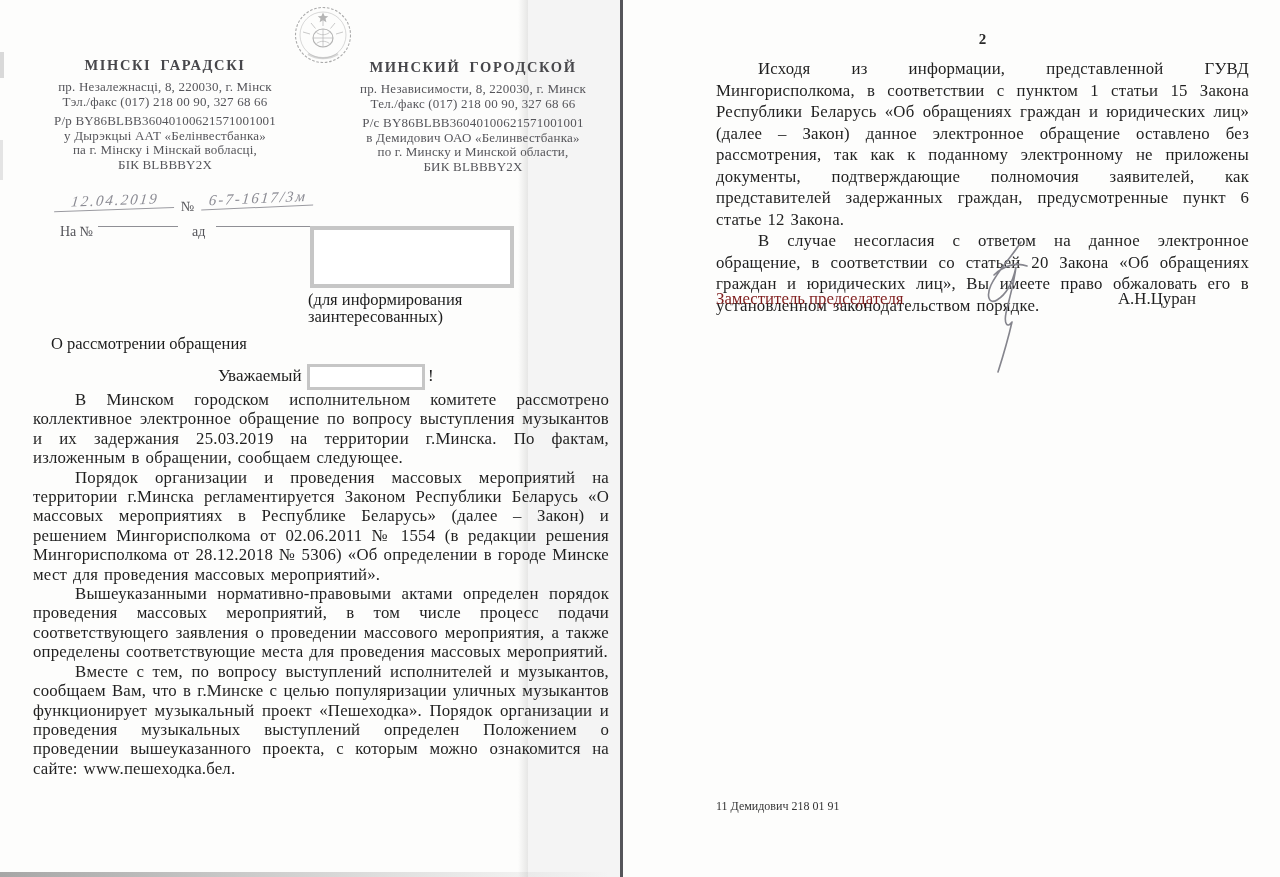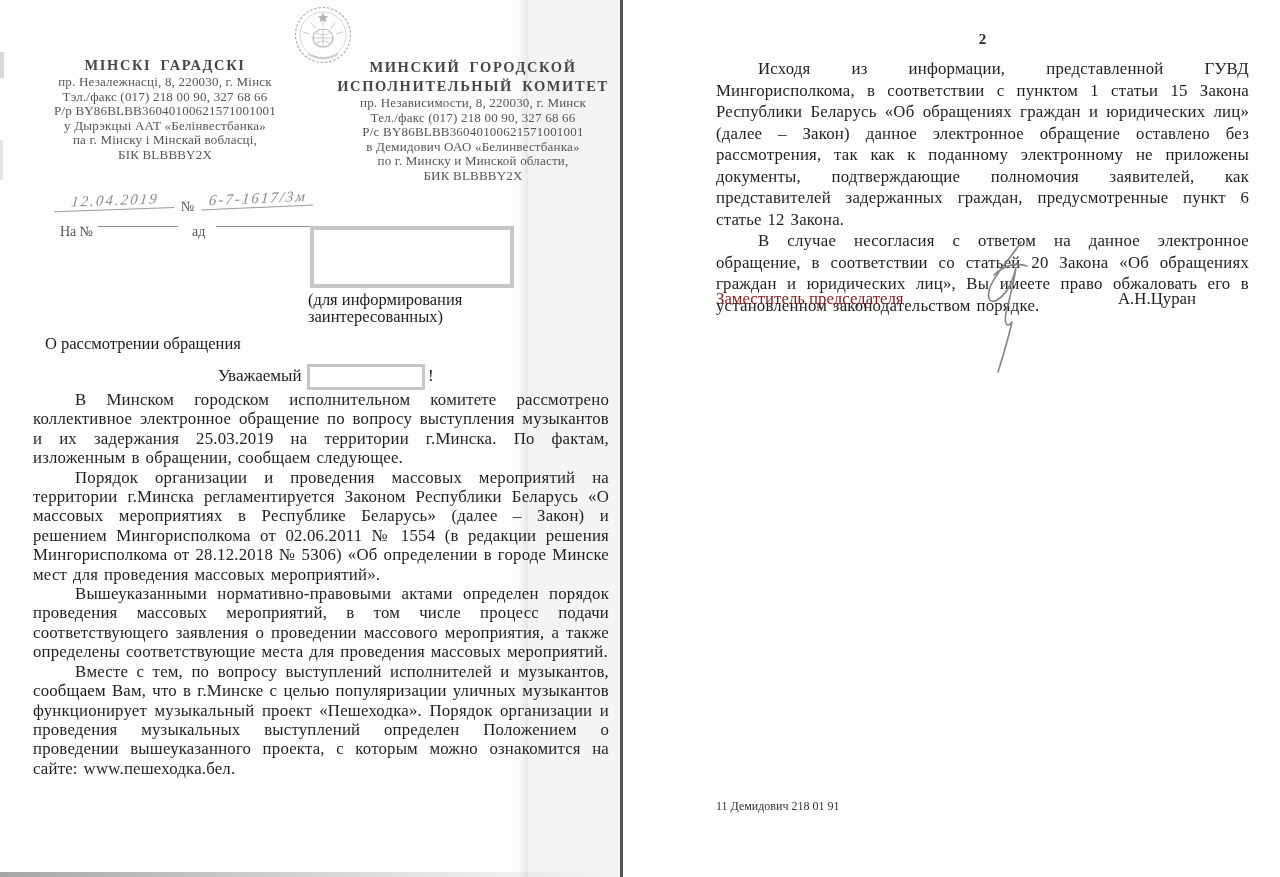--- a/index.html
+++ b/index.html
@@ -37,21 +37,21 @@
   
   .emblem { position: absolute; left: 293px; top: 5px; }
   .lh-block { position: absolute; text-align: center; color: #4e4e52; }
   .lh-left  { left: 26px;  top: 56px; width: 278px; }
   .lh-right { left: 332px; top: 58px; width: 282px; }
   .lh-org {
     font-weight: bold; font-size: 14.5px; line-height: 19px;
     letter-spacing: 1.6px; color: #47474b; word-spacing: 4px;
   }
   .lh-detail { font-size: 13px; line-height: 14.5px; color: #55555a; letter-spacing: 0.2px; }
-  .lh-gap { }
+  .lh-gap { margin-top: 5px; }
 
   
   .hw {
     position: absolute; color: #8b8b93;
     font-style: italic; font-size: 15px; letter-spacing: 2px;
     border-bottom: 1.5px solid #9a9aa0;
     text-align: center; white-space: nowrap;
   }
   .hw-date { left: 55px; top: 192px; width: 120px; transform: rotate(-2deg) skewX(-8deg); }
   .hw-num  { left: 202px; top: 190px; width: 112px; transform: rotate(-2.5deg) skewX(-8deg); }
@@ -72,21 +72,21 @@
     position: absolute; background: #ffffff;
     border: 4px solid #c6c6c6;
   }
   .redact-addr { left: 310px; top: 226px; width: 196px; height: 54px; }
   .redact-name { left: 307px; top: 364px; width: 112px; height: 20px; border-width: 3.5px; }
 
   .note-line { position: absolute; left: 308px; font-size: 16.5px; color: #1d1d1d; }
   .note-l1 { top: 290px; }
   .note-l2 { top: 307px; }
 
-  .subject { position: absolute; left: 45px; top: 334px; font-size: 16.5px; color: #1d1d1d; }
+  .subject { position: absolute; left: 51px; top: 334px; font-size: 16.5px; color: #1d1d1d; }
 
   .salut-word  { position: absolute; left: 218px; top: 366px; font-size: 17px; color: #1d1d1d; }
   .salut-punct { position: absolute; left: 428px; top: 366px; font-size: 17px; color: #1d1d1d; }
 
   
   .bodytext { position: absolute; color: #1f1f1f; text-align: justify; }
   .bodytext p {
     margin: 0; text-indent: 42px;
     letter-spacing: 0.2px; word-spacing: 1.5px;
   }
@@ -133,21 +133,20 @@
       <div class="lh-detail lh-gap">пр. Незалежнасці, 8, 220030, г. Мінск</div>
       <div class="lh-detail">Тэл./факс (017) 218 00 90, 327 68 66</div>
       <div class="lh-detail lh-gap">Р/р BY86BLBB36040100621571001001</div>
       <div class="lh-detail">у Дырэкцыі ААТ «Белінвестбанка»</div>
       <div class="lh-detail">па г. Мінску і Мінскай вобласці,</div>
       <div class="lh-detail">БІК BLBBBY2X</div>
     </div>
 
     <div class="lh-block lh-right">
       <div class="lh-org">МИНСКИЙ ГОРОДСКОЙ</div>
-      <div class="lh-org">ИСПОЛНИТЕЛЬНЫЙ КОМИТЕТ</div>
       <div class="lh-detail lh-gap">пр. Независимости, 8, 220030, г. Минск</div>
       <div class="lh-detail">Тел./факс (017) 218 00 90, 327 68 66</div>
       <div class="lh-detail lh-gap">Р/с BY86BLBB36040100621571001001</div>
       <div class="lh-detail">в Демидович ОАО «Белинвестбанка»</div>
       <div class="lh-detail">по г. Минску и Минской области,</div>
       <div class="lh-detail">БИК BLBBBY2X</div>
     </div>
 
     <div class="hw hw-date">12.04.2019</div>
     <div class="num-sign">№</div>

